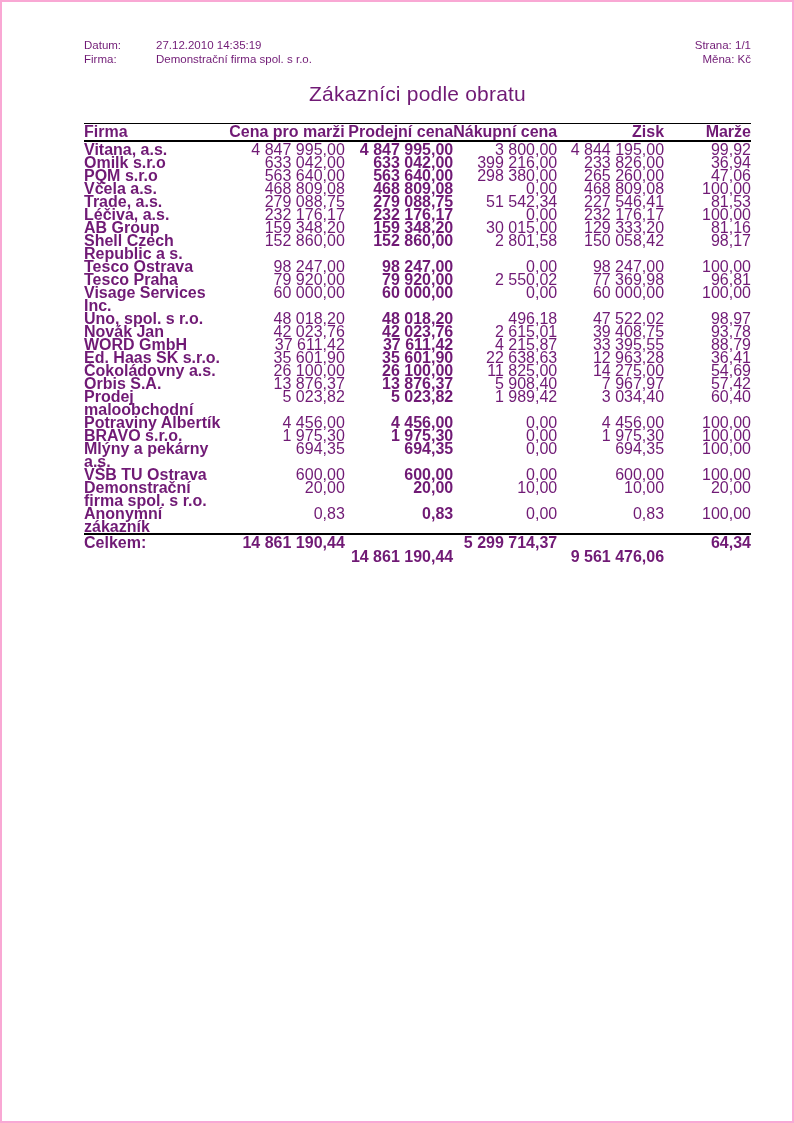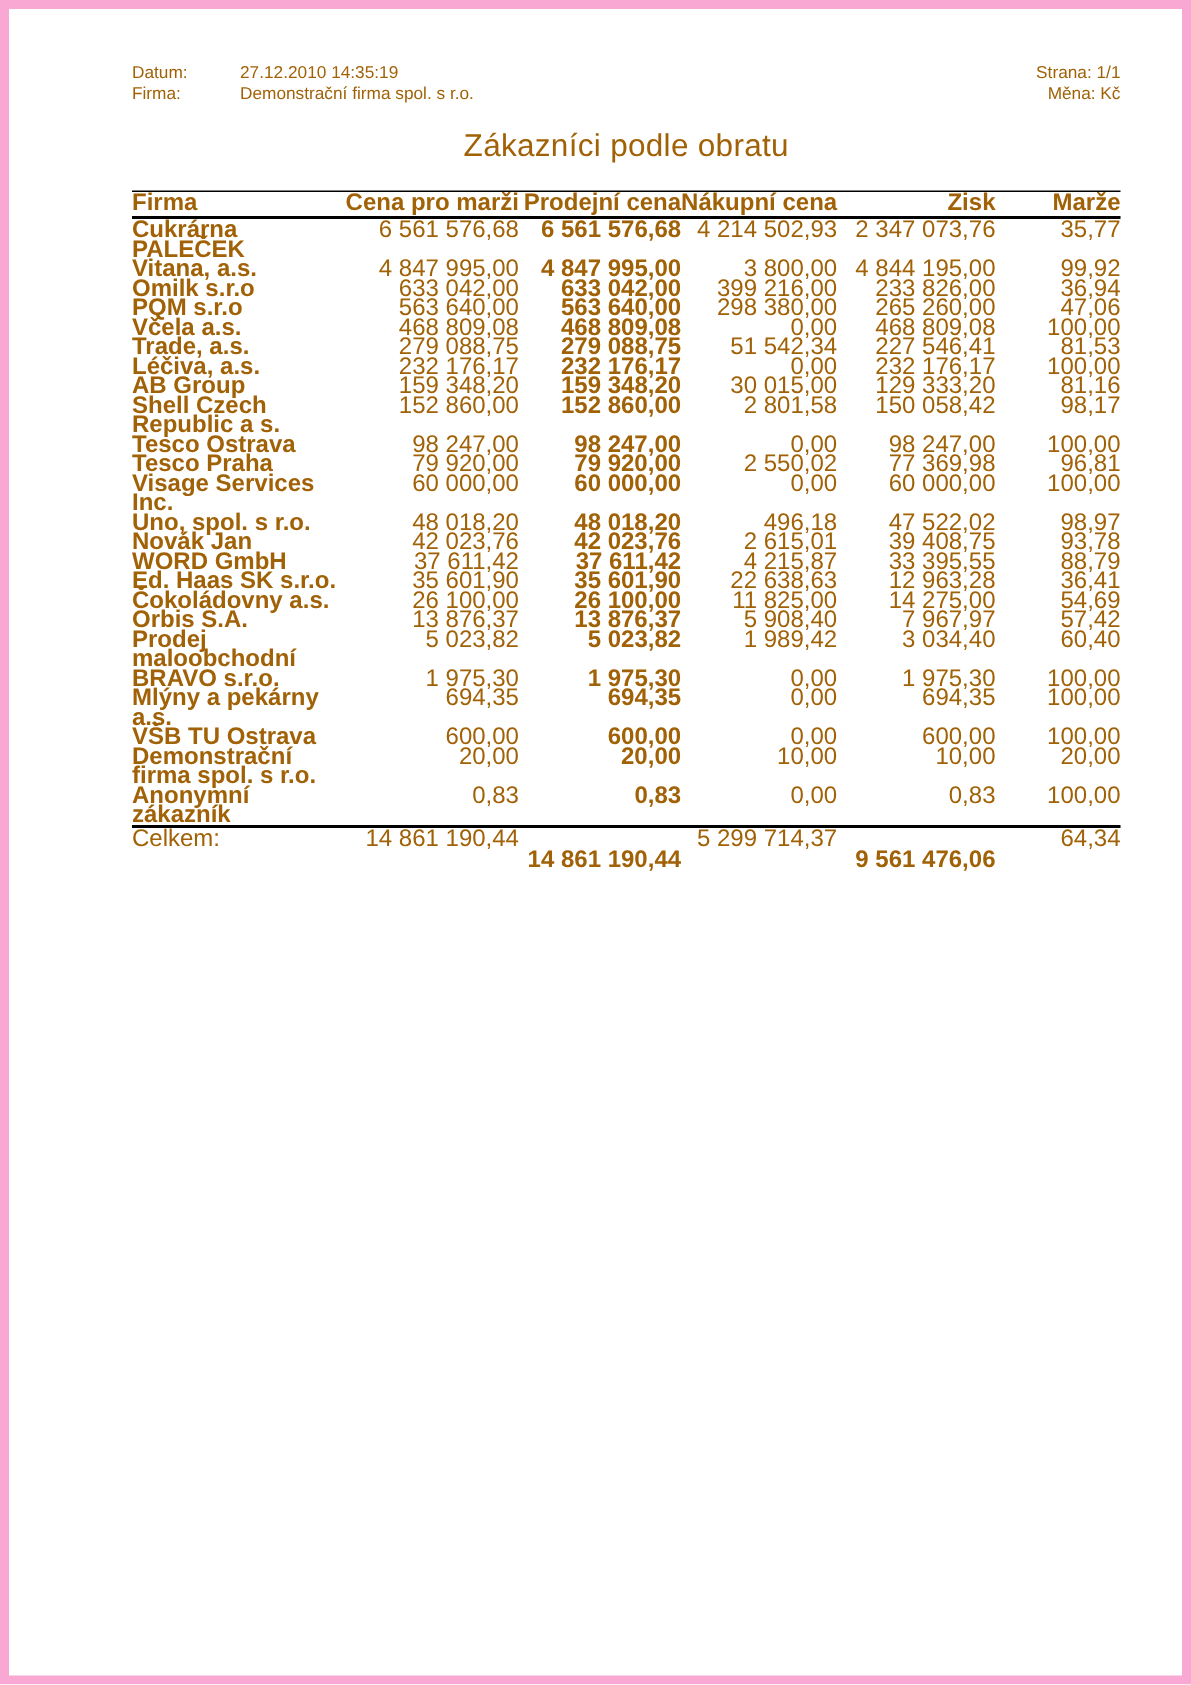--- a/index.html
+++ b/index.html
@@ -1,23 +1,23 @@
 <!DOCTYPE html>
 <html><head>
 <meta charset="utf-8">
 <style>
   html, body { margin: 0; padding: 0; background: #ffffff; }
   .page {
     width: 794px;
     height: 1123px;
     box-sizing: border-box;
     background: #ffffff;
-    border: 6px solid #f9a8d4;
+    border: 2px solid #f9a8d4;
     font-family: "Liberation Sans", "DejaVu Sans", sans-serif;
-    color: #a16207;
+    color: #701a75;
     overflow: hidden;
   }
   .content {
     padding: 36px 41px 0 82px;
   }
   
   .meta {
     display: flex;
     justify-content: space-between;
     font-size: 11.5px;
@@ -67,21 +67,21 @@
     font-weight: bold;
     white-space: normal;
     padding-right: 6px;
   }
   table.report td.c2 { font-weight: bold; }
   table.report tbody tr:first-child td { padding-top: 1px; }
   
   table.report tr.totals-1 td {
     border-top: 2px solid #000;
     padding-top: 4px;
-    font-weight: normal;
+    font-weight: bold;
     margin-top: 29px;
   }
   table.report tr.totals-2 td {
     font-weight: bold;
     padding-top: 1px;
   }
 </style>
 </head>
 <body>
 
@@ -117,28 +117,20 @@
           <th class="c0">Firma</th>
           <th class="c1">Cena pro marži</th>
           <th class="c2">Prodejní cena</th>
           <th class="c3">Nákupní cena</th>
           <th class="c4">Zisk</th>
           <th class="c5">Marže</th>
         </tr>
       </thead>
       <tbody>
           <tr>
-            <td class="c0">Cukrárna PALEČEK</td>
-            <td class="c1">6 561 576,68</td>
-            <td class="c2">6 561 576,68</td>
-            <td class="c3">4 214 502,93</td>
-            <td class="c4">2 347 073,76</td>
-            <td class="c5">35,77</td>
-          </tr>
-          <tr>
             <td class="c0">Vitana, a.s.</td>
             <td class="c1">4 847 995,00</td>
             <td class="c2">4 847 995,00</td>
             <td class="c3">3 800,00</td>
             <td class="c4">4 844 195,00</td>
             <td class="c5">99,92</td>
           </tr>
           <tr>
             <td class="c0">Omilk s.r.o</td>
             <td class="c1">633 042,00</td>
@@ -267,20 +259,28 @@
             <td class="c4">7 967,97</td>
             <td class="c5">57,42</td>
           </tr>
           <tr>
             <td class="c0">Prodej maloobchodní</td>
             <td class="c1">5 023,82</td>
             <td class="c2">5 023,82</td>
             <td class="c3">1 989,42</td>
             <td class="c4">3 034,40</td>
             <td class="c5">60,40</td>
+          </tr>
+          <tr>
+            <td class="c0">Potraviny Albertík</td>
+            <td class="c1">4 456,00</td>
+            <td class="c2">4 456,00</td>
+            <td class="c3">0,00</td>
+            <td class="c4">4 456,00</td>
+            <td class="c5">100,00</td>
           </tr>
           <tr>
             <td class="c0">BRAVO s.r.o.</td>
             <td class="c1">1 975,30</td>
             <td class="c2">1 975,30</td>
             <td class="c3">0,00</td>
             <td class="c4">1 975,30</td>
             <td class="c5">100,00</td>
           </tr>
           <tr>

